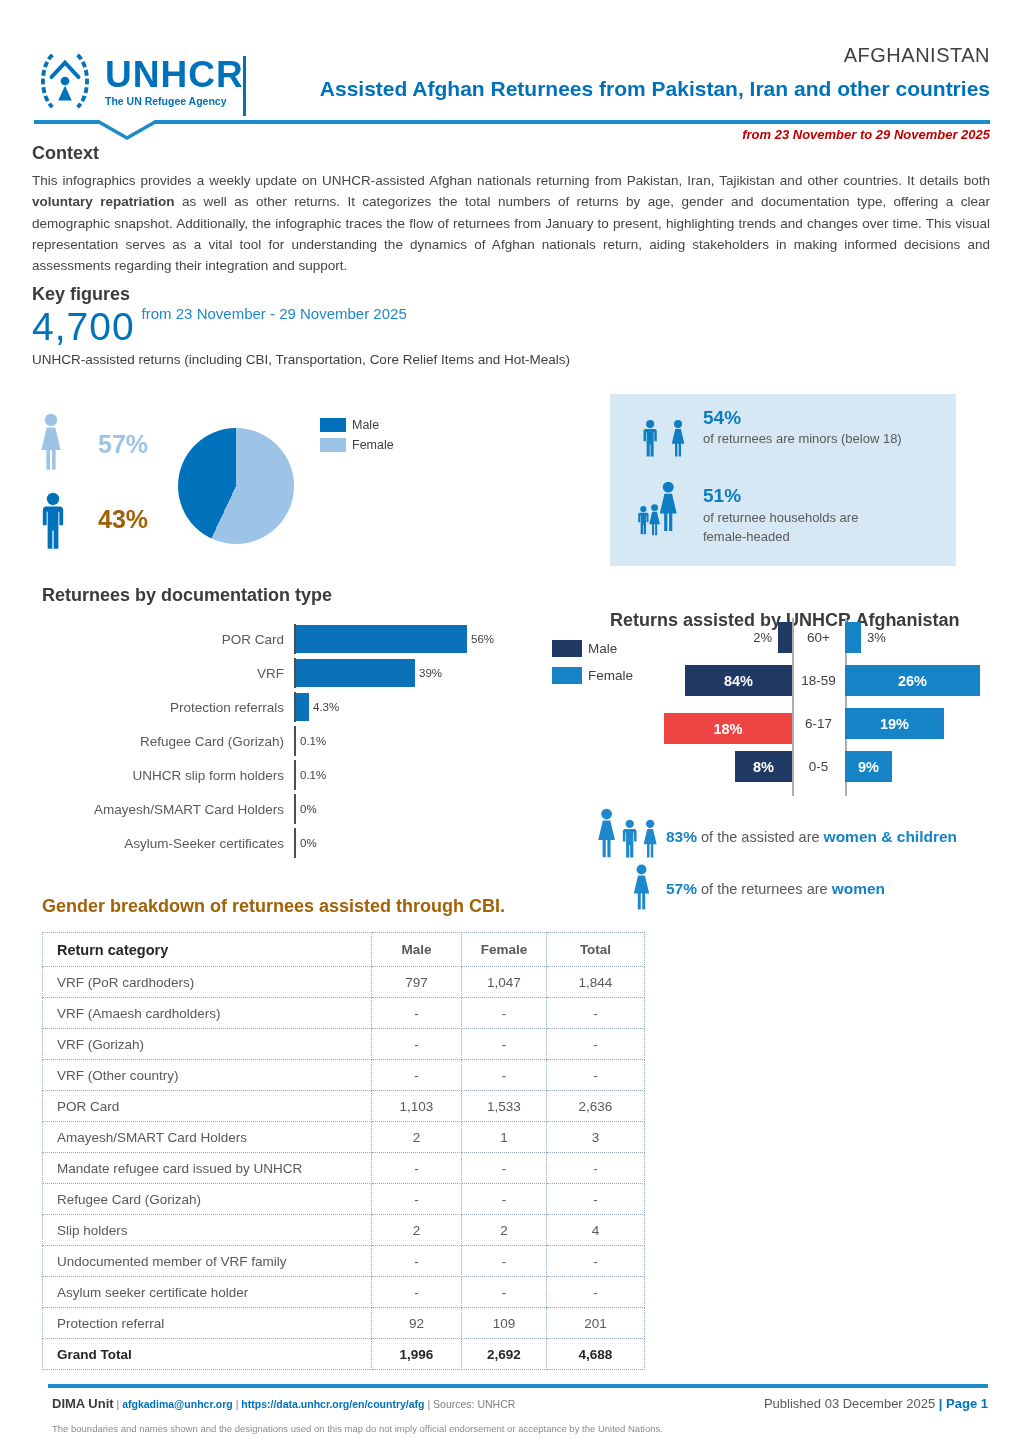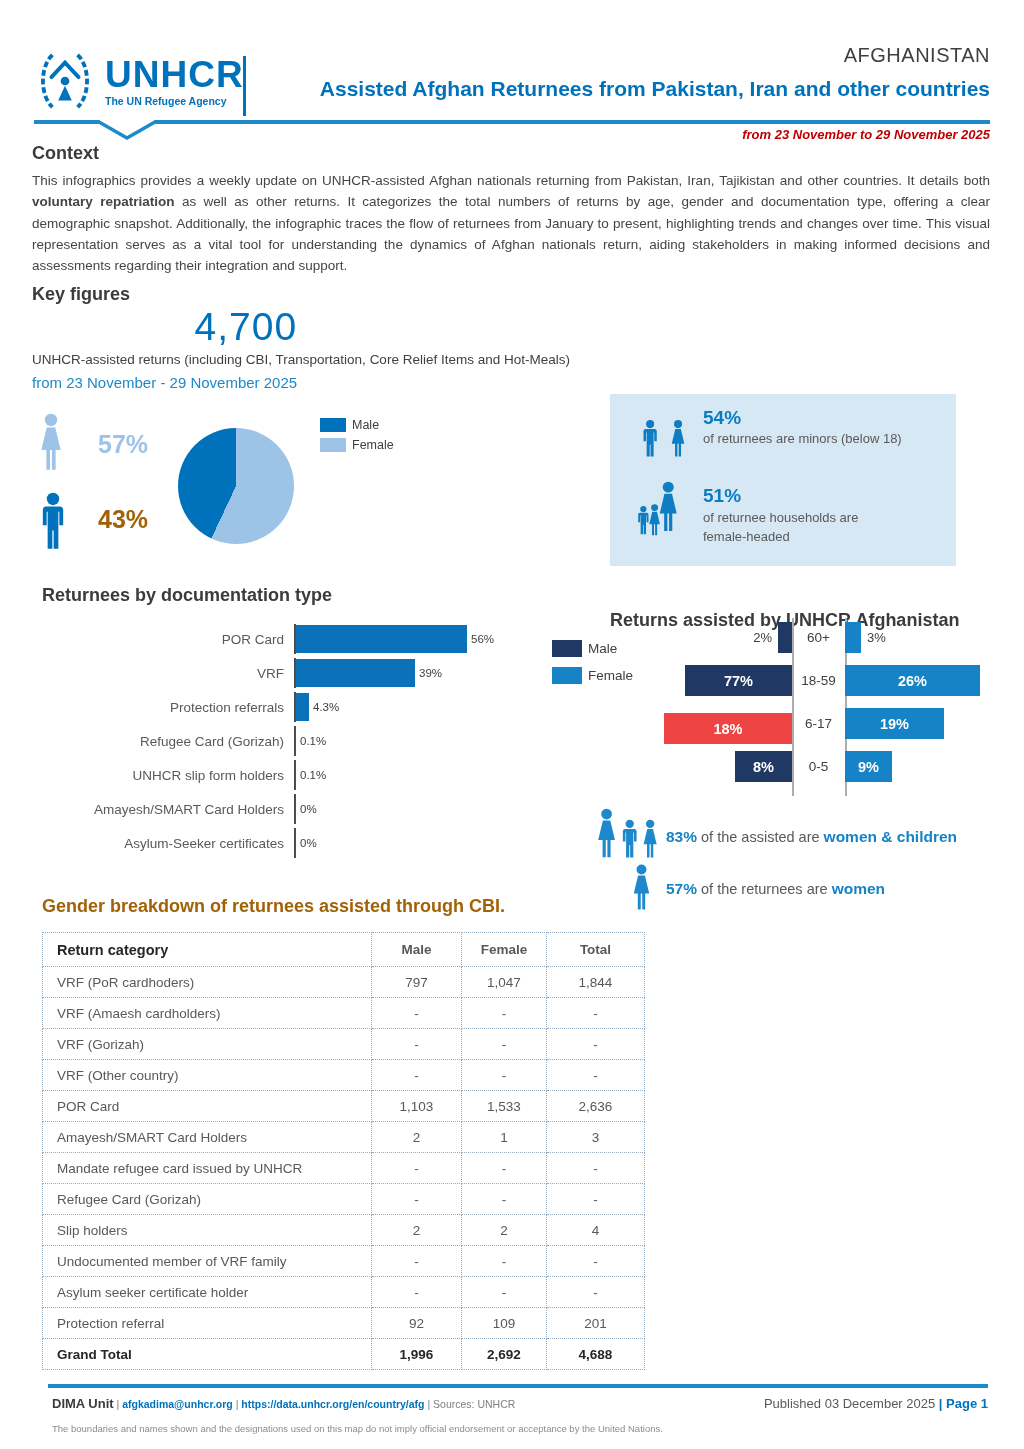--- a/index.html
+++ b/index.html
@@ -22,21 +22,21 @@
   .rule-seg { top:120px; height:3.5px; background:#1E8BC9; }
   #rule-notch { left:98px; top:121px; }
   #header-date { right:34px; top:127px; font-size:13px; font-style:italic; font-weight:700; color:#C00000; }
 
   
   #context-heading { left:32px; top:143px; font-size:18px; font-weight:700; color:#3B3B3B; }
   #context-body { left:32px; top:170px; width:958px; font-size:13.5px; line-height:1.58; color:#454545; text-align:justify; }
 
   
   #keyfig-heading { left:32px; top:284px; font-size:18px; font-weight:700; color:#3B3B3B; }
-  #keyfig-row { left:32px; top:305px; display:flex; align-items:flex-end; gap:25px;flex-direction:column; }
+  #keyfig-row { left:32px; top:305px; display:flex; align-items:flex-start; gap:7px; }
   #keyfig-total { font-size:39px; color:#0072BC; letter-spacing:1px; }
   #keyfig-period { font-size:15px; color:#1E88C9; }
   #keyfig-desc { left:32px; top:352px; font-size:13.5px; color:#404040; }
 
   
   .person-icon { display:block; }
   .person-icon use { fill:currentColor; }
   #icon-female-big { left:36px; top:413px; width:30px; height:60px; color:#9DC3E6; }
   #pct-female { left:98px; top:430px; font-size:25px; font-weight:700; color:#9DC3E6; }
   #icon-male-big { left:38px; top:492px; width:30px; height:60px; color:#0072BC; }
@@ -268,21 +268,21 @@
           <div class="pyr-bar" style="width: 14px; background: rgb(31, 56, 100);"></div>
         </div>
         <div class="pyr-age">60+</div>
         <div class="pyr-female">
           <div class="pyr-bar" style="width: 16px; background: rgb(21, 131, 197);"></div>
           <span class="pyr-out">3%</span>
         </div>
       </div>
       <div class="pyr-row">
         <div class="pyr-male">
-          <div class="pyr-bar" style="width: 107px; background: rgb(31, 56, 100);">77%</div>
+          <div class="pyr-bar" style="width: 107px; background: rgb(31, 56, 100);">84%</div>
         </div>
         <div class="pyr-age">18-59</div>
         <div class="pyr-female">
           <div class="pyr-bar" style="width: 135px; background: rgb(21, 131, 197);">26%</div>
         </div>
       </div>
       <div class="pyr-row">
         <div class="pyr-male">
           <div class="pyr-bar" style="width: 128px; background: #ef4444; margin-top: 10px;">18%</div>
         </div>

